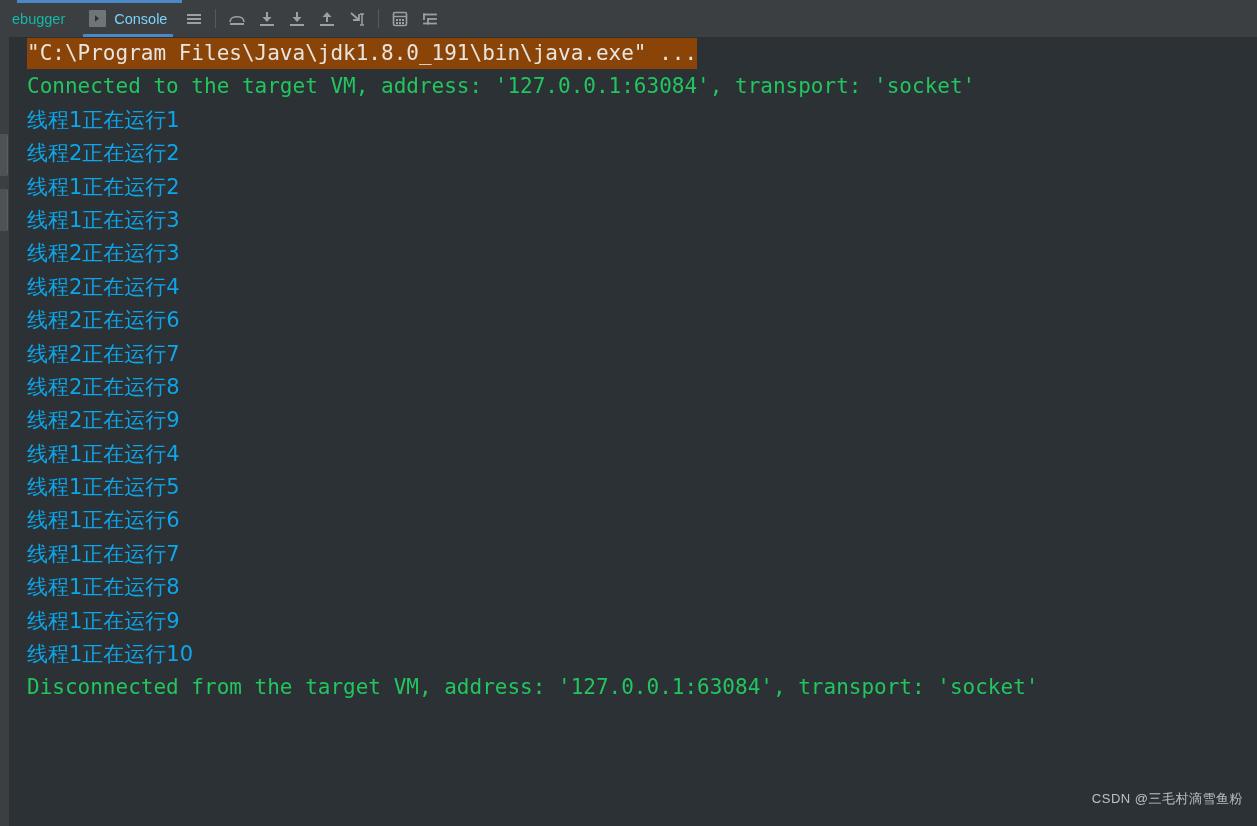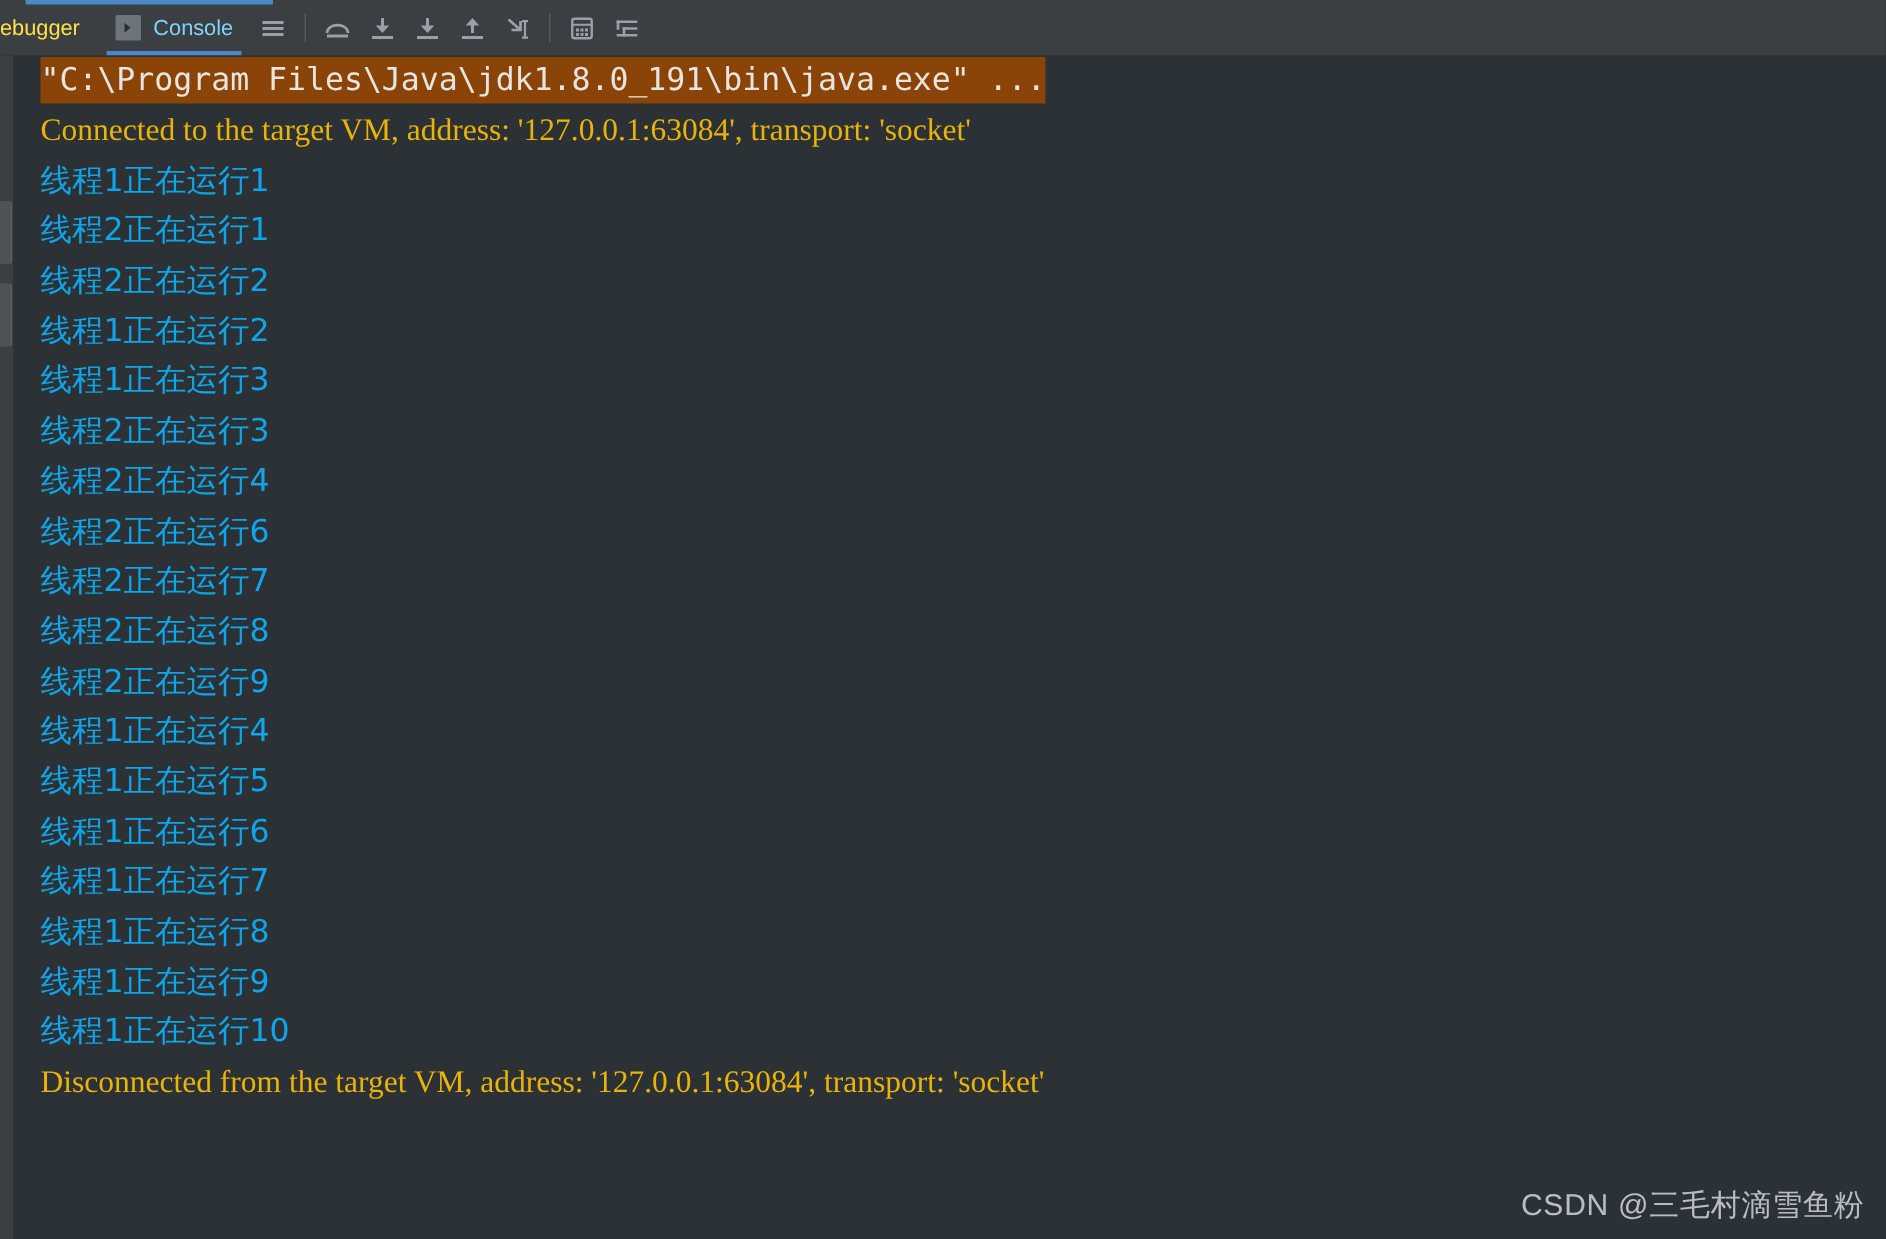--- a/index.html
+++ b/index.html
@@ -43,22 +43,22 @@
     align-items: center;
     padding: 0 12px;
     box-sizing: border-box;
     font-family: "Liberation Sans", sans-serif;
     font-size: 14.5px;
     color: #a9b0b5;
     position: relative;
     white-space: nowrap;
   }
   .tool-tab.inactive {
-    color: #fde047;
-    padding-left: 0px;
+    color: #14b8a6;
+    padding-left: 12px;
   }
   .tool-tab.active {
     color: #7dd3fc;
   }
   .tool-tab.active::after {
     content: "";
     position: absolute;
     left: 6px; right: 6px; bottom: 0;
     height: 3px;
     background: #4a88c7;
@@ -118,35 +118,35 @@
     overflow: hidden;
   }
   .line {
     height: 33.4px;
     line-height: 33.4px;
     padding-left: 18px;
     font-size: 21px;
     white-space: pre;
     letter-spacing: 0px;
   }
-  .line.sys   { color: #eab308; font-family: Liberation Serif, serif; }
+  .line.sys   { color: #22c55e; }
   .line.out   { color: #0ea5e9; font-family: "DejaVu Sans", "Liberation Sans", sans-serif; }
   .line.cmd   { color: #e8e4df; }
   .line.cmd > span.hl {
     background: #8a4407;
     padding: 3px 0px 4px 0px;
   }
 
   
   #watermark {
     position: absolute;
     right: 14px;
     top: 790px;
     font-family: "Liberation Sans", sans-serif;
-    font-size: 20px;
+    font-size: 13px;
     color: rgba(226,230,233,0.78);
     white-space: nowrap;
     letter-spacing: 0.5px;
   }
 </style>
 </head>
 <body>
 
 <div id="toolbar">
   <div id="toolbar-topline"></div>
@@ -254,21 +254,20 @@
 
 <div id="left-gutter">
   <div class="side-stub" id="stub1"></div>
   <div class="side-stub" id="stub2"></div>
 </div>
 
 <div id="console">
     <div class="line cmd"><span class="hl">"C:\Program Files\Java\jdk1.8.0_191\bin\java.exe" ...</span></div>
     <div class="line sys">Connected to the target VM, address: '127.0.0.1:63084', transport: 'socket'</div>
     <div class="line out">线程1正在运行1</div>
-    <div class="line out">线程2正在运行1</div>
     <div class="line out">线程2正在运行2</div>
     <div class="line out">线程1正在运行2</div>
     <div class="line out">线程1正在运行3</div>
     <div class="line out">线程2正在运行3</div>
     <div class="line out">线程2正在运行4</div>
     <div class="line out">线程2正在运行6</div>
     <div class="line out">线程2正在运行7</div>
     <div class="line out">线程2正在运行8</div>
     <div class="line out">线程2正在运行9</div>
     <div class="line out">线程1正在运行4</div>

